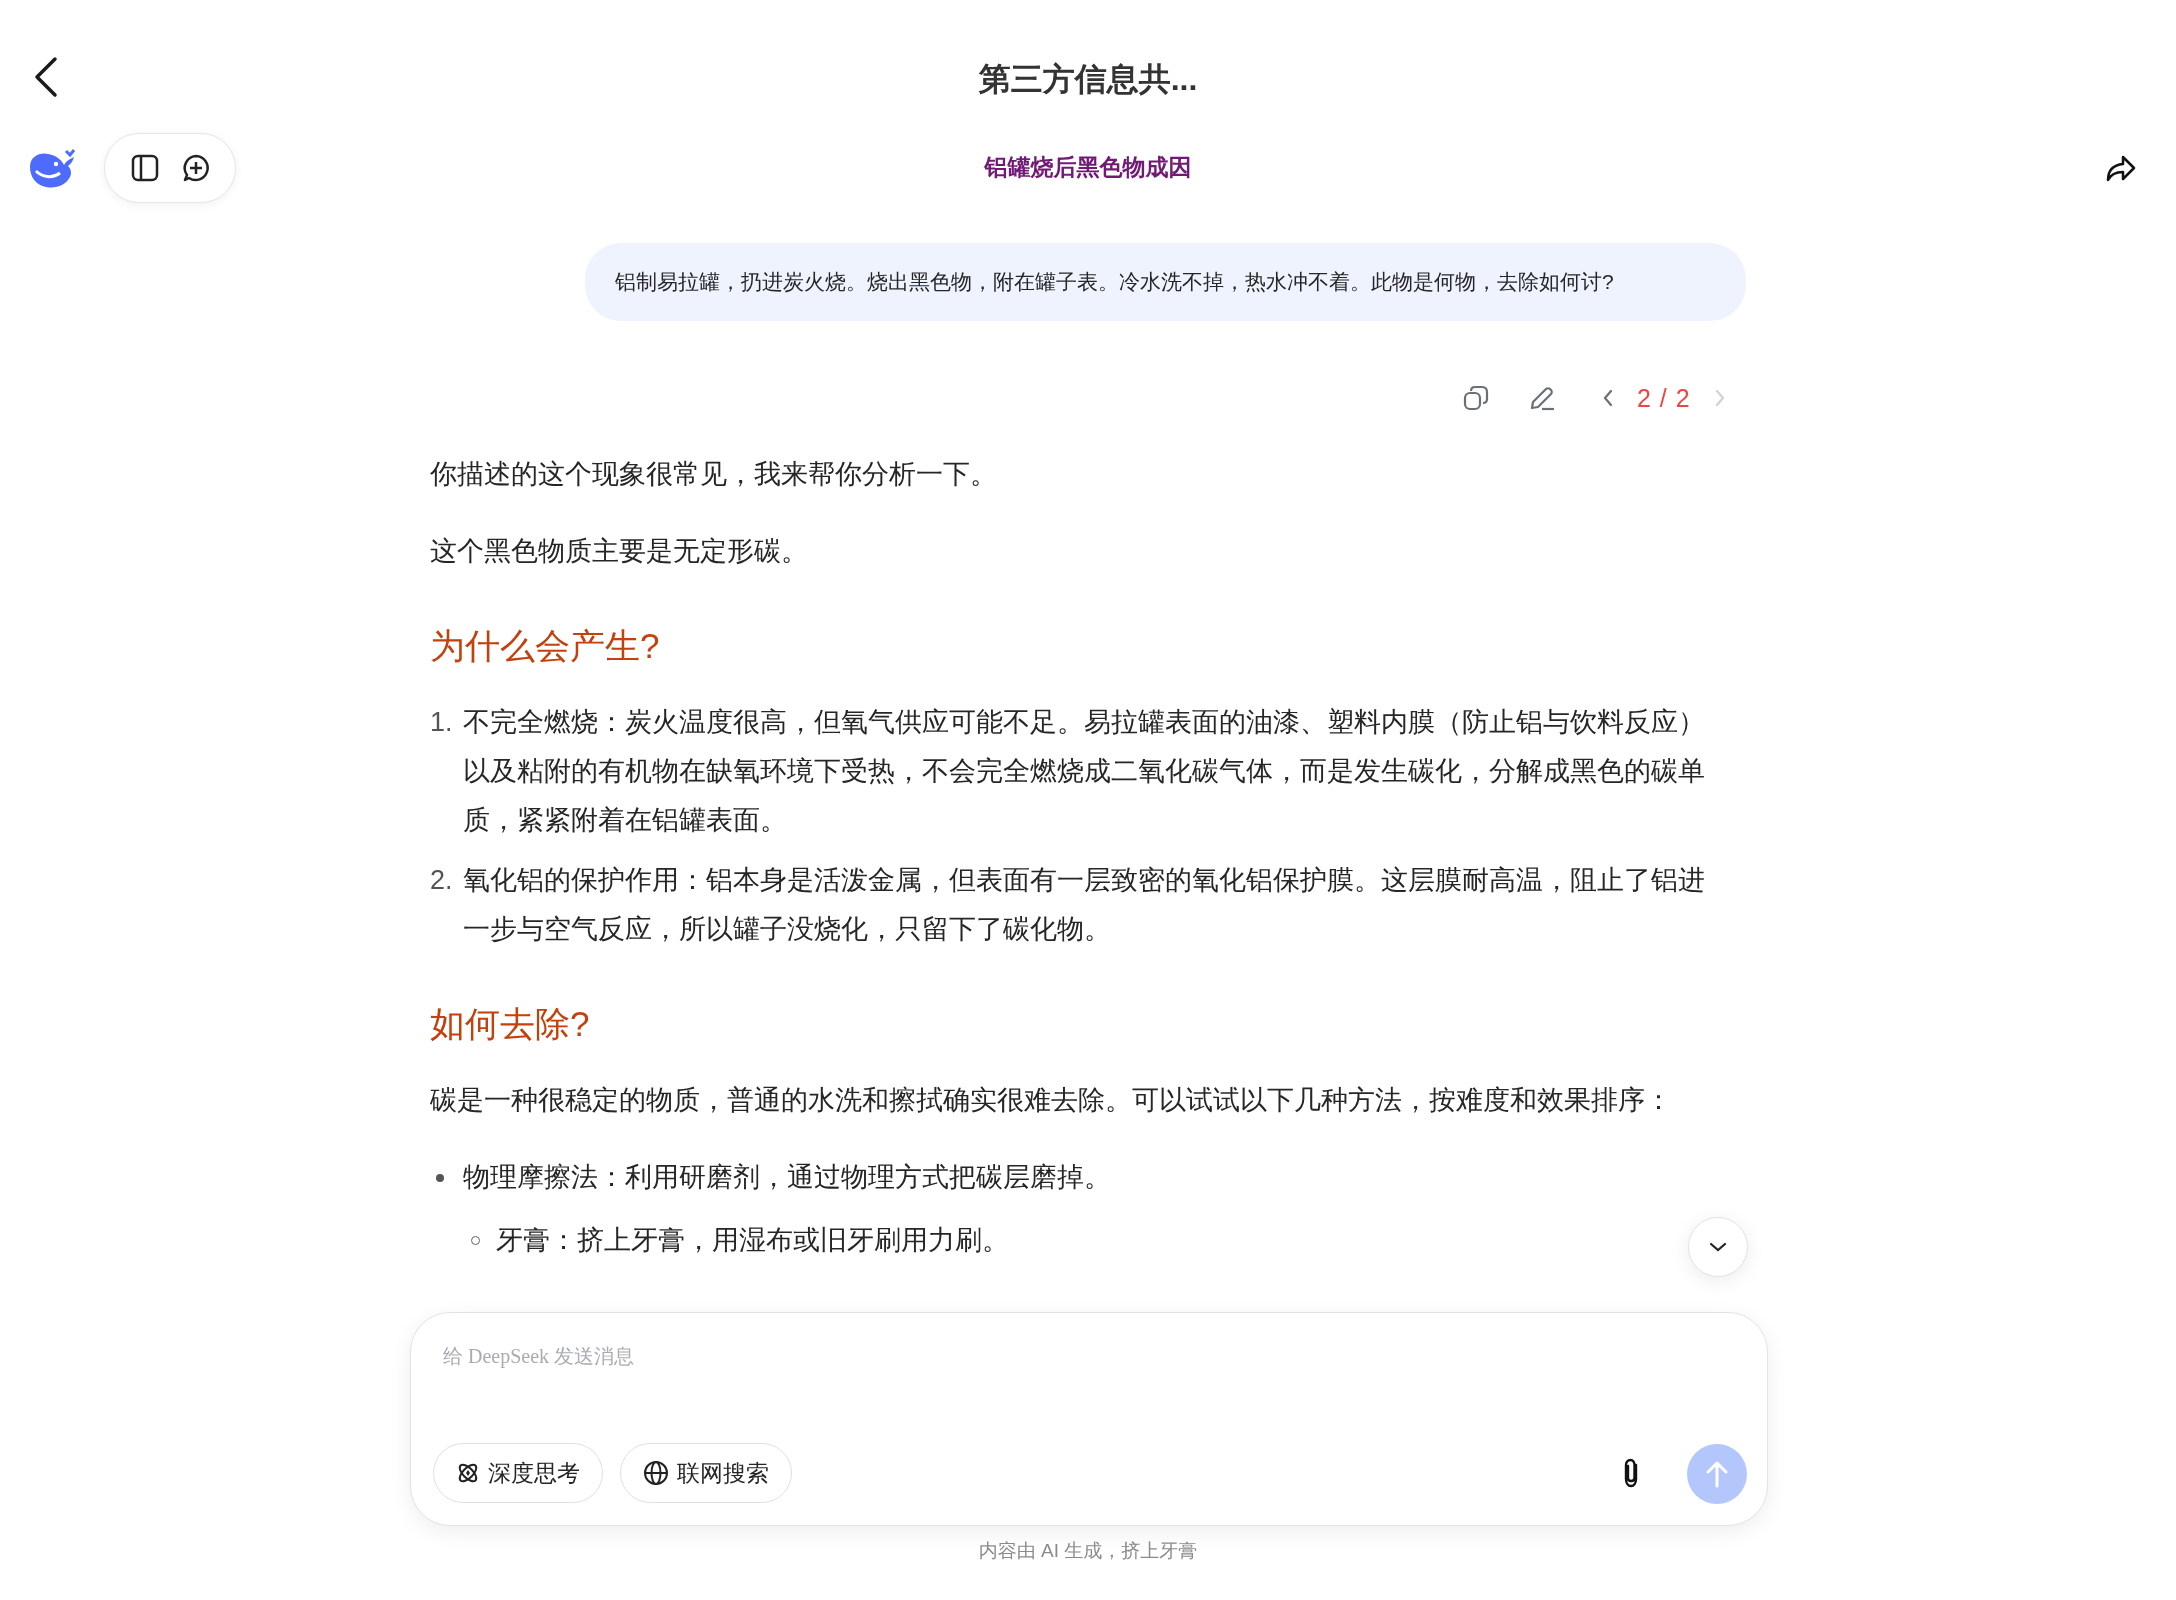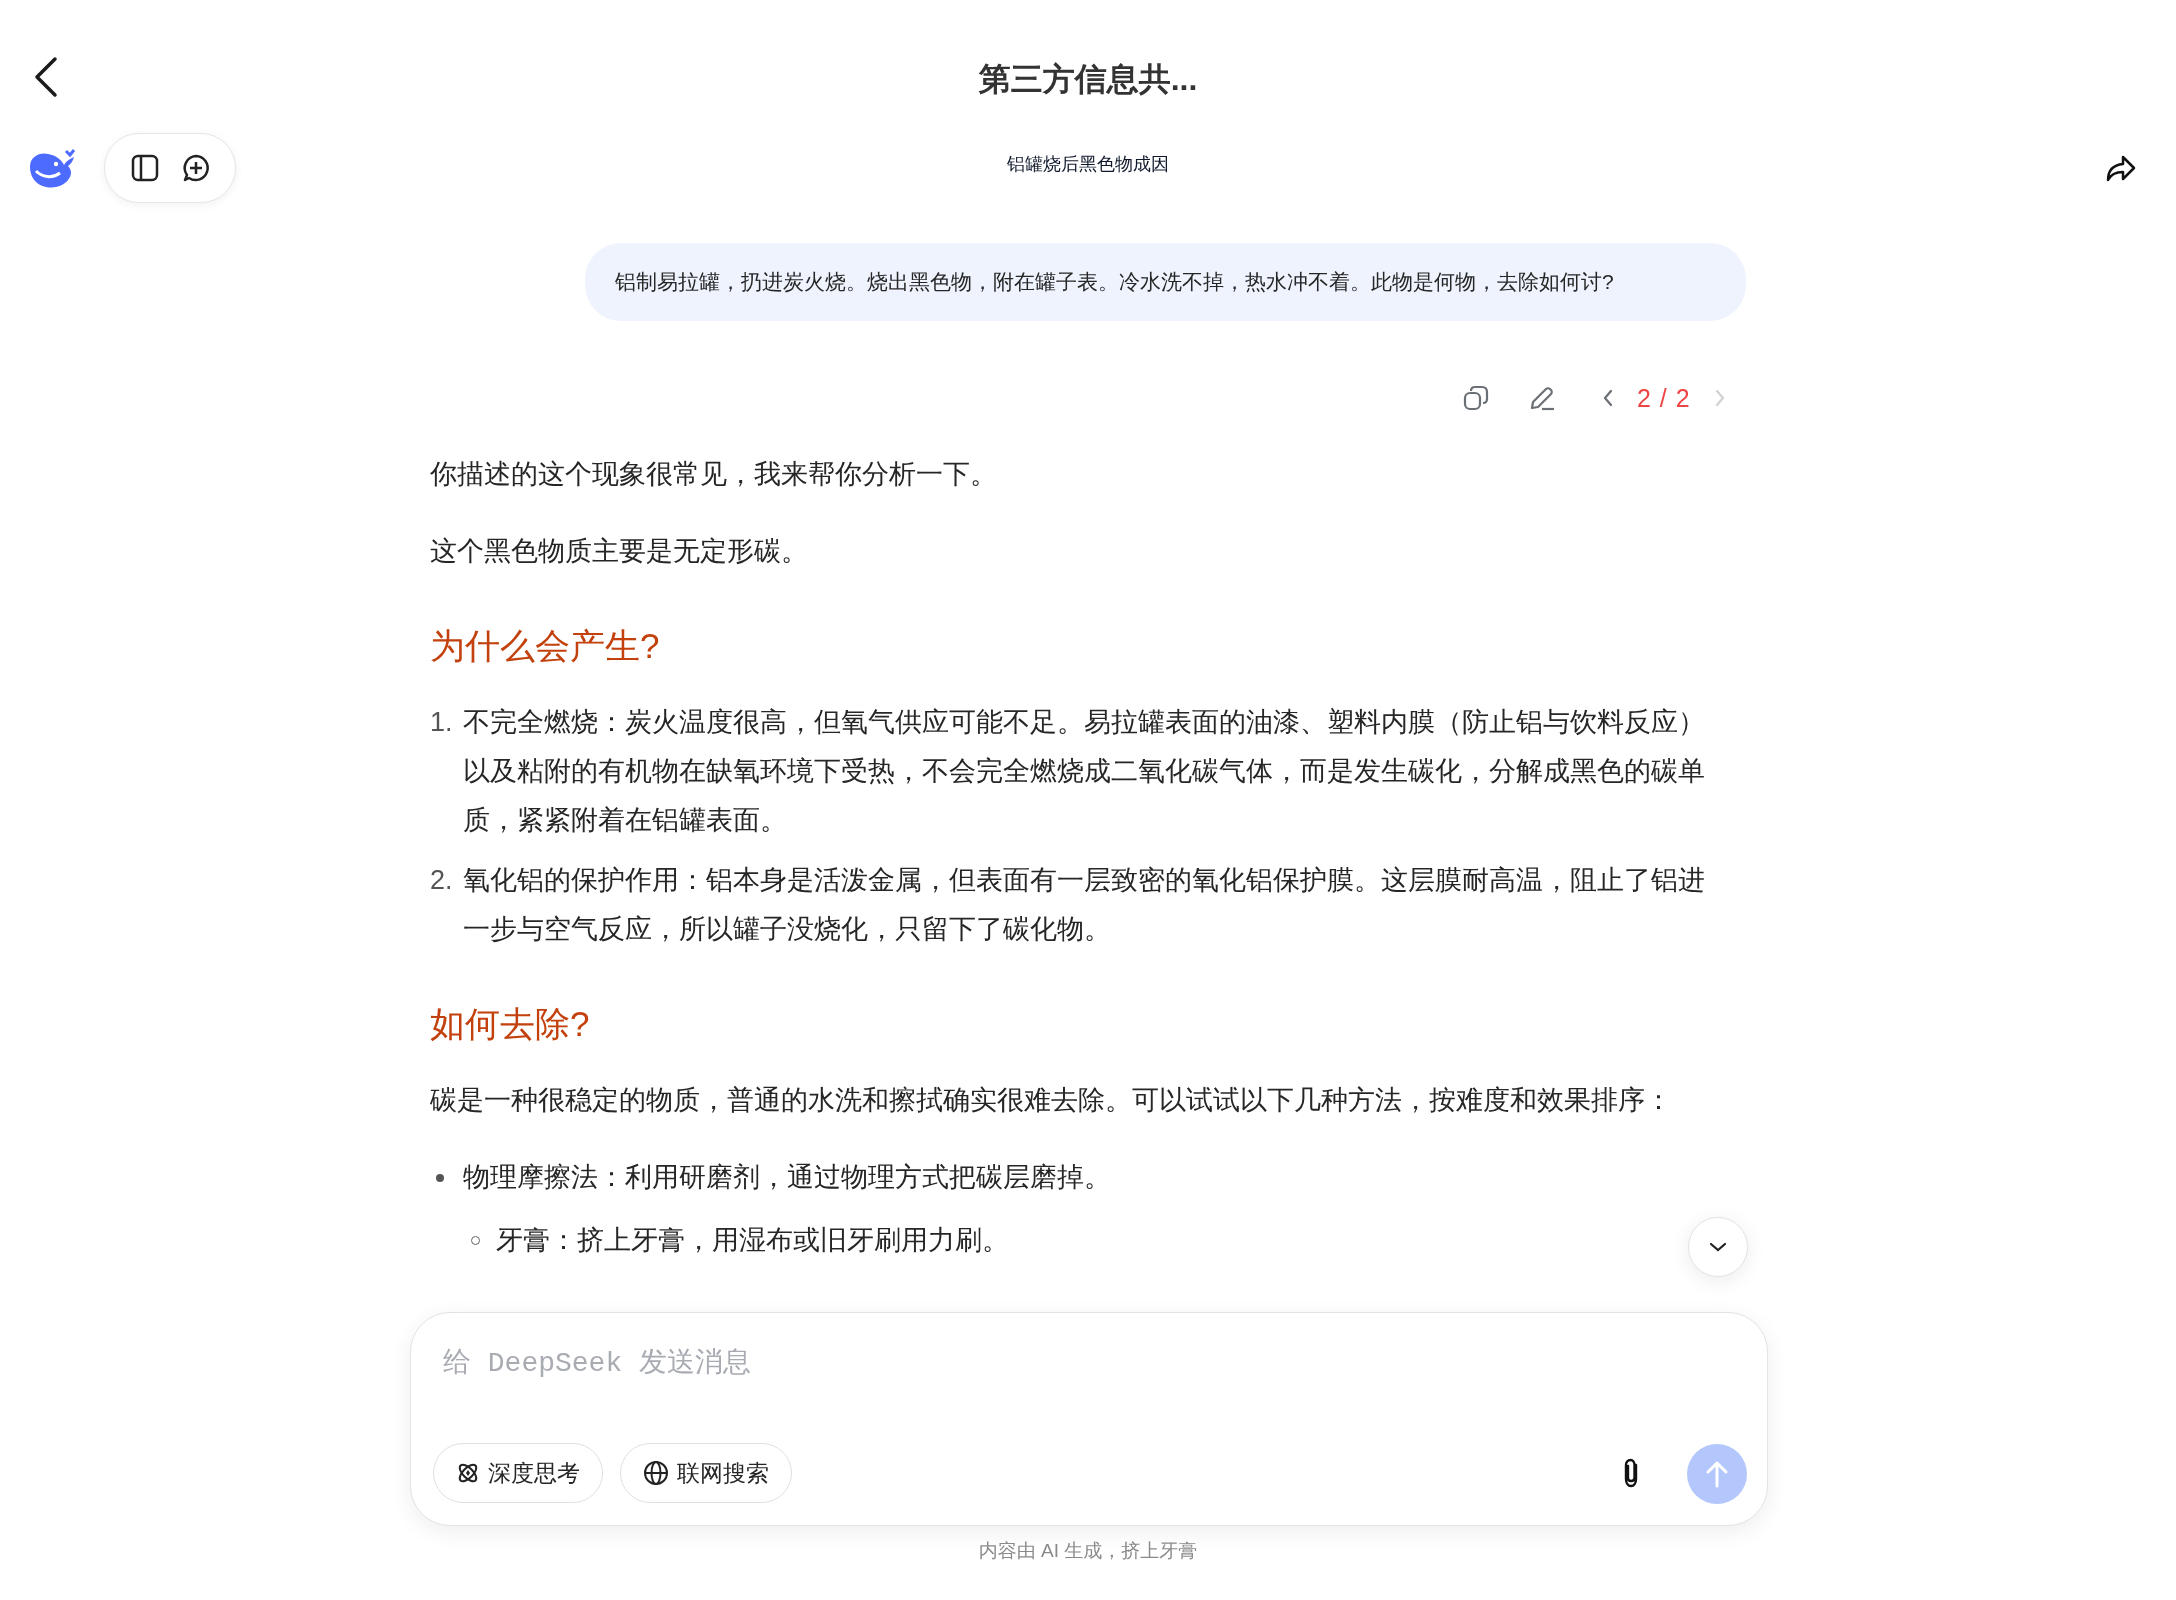--- a/index.html
+++ b/index.html
@@ -1,21 +1,21 @@
 <!DOCTYPE html>
 <html><head>
 <meta charset="utf-8">
 <style>
   * { box-sizing: border-box; margin: 0; padding: 0; }
   html, body { width: 2176px; height: 1600px; background: #ffffff; overflow: hidden; }
   body { font-family: "Liberation Sans", "DejaVu Sans", sans-serif; color: #262626; position: relative; }
 
   .back-btn { position: absolute; left: 26px; top: 52px; width: 40px; height: 50px; display: flex; align-items: center; justify-content: center; cursor: pointer; }
   .title { position: absolute; left: 0; right: 0; top: 58px; text-align: center; font-size: 32px; font-weight: bold; color: #333; }
-  .subtitle { position: absolute; left: 0; right: 0; top: 152px; text-align: center; font-size: 18px; color: #0f172a; }
+  .subtitle { position: absolute; left: 0; right: 0; top: 152px; text-align: center; font-size: 23px; color: #701a75; font-weight: bold; }
 
   .logo { position: absolute; left: 26px; top: 147px; width: 52px; height: 44px; }
   .pill { position: absolute; left: 104px; top: 133px; width: 132px; height: 70px; border: 1px solid #e6e6e6; border-radius: 35px; background: #fff; box-shadow: 0 2px 10px rgba(0,0,0,0.06); display: flex; align-items: center; justify-content: space-around; padding: 0 14px; }
   .pill .ico { width: 36px; height: 36px; display: flex; align-items: center; justify-content: center; cursor: pointer; }
   .share-btn { position: absolute; left: 2100px; top: 148px; width: 42px; height: 42px; display: flex; align-items: center; justify-content: center; cursor: pointer; }
 
   .user-bubble { position: absolute; left: 585px; top: 243px; width: 1161px; background: #eef3fe; border-radius: 36px; padding: 18px 30px; font-size: 21px; line-height: 42px; color: #262626; }
   .msg-actions { position: absolute; top: 377px; left: 1455px; height: 42px; display: flex; align-items: center; gap: 0; }
   .msg-actions .act { width: 42px; height: 42px; display: flex; align-items: center; justify-content: center; cursor: pointer; }
   .msg-actions .sp { width: 24px; }
@@ -32,21 +32,21 @@
   .answer ul.bullets > li .dot { position: absolute; left: 6px; top: 21px; width: 8px; height: 8px; border-radius: 50%; background: #555; }
   .answer ul.sub { list-style: none; margin-top: 14px; }
   .answer ul.sub li { position: relative; padding-left: 33px; }
   .answer ul.sub li .ring { position: absolute; left: 8px; top: 20px; width: 9px; height: 9px; border-radius: 50%; border: 1.5px solid #666; }
 
   .scroll-down { position: absolute; left: 1688px; top: 1217px; width: 60px; height: 60px; border-radius: 50%; background: #fff; border: 1px solid #e3e3e3; box-shadow: 0 4px 20px rgba(0,0,0,0.08); display: flex; align-items: center; justify-content: center; cursor: pointer; }
 
   .fade { position: absolute; left: 0; right: 0; top: 1270px; height: 50px; background: linear-gradient(rgba(255,255,255,0), #fff); }
 
   .composer { position: absolute; left: 410px; top: 1312px; width: 1358px; height: 214px; border: 1px solid #e3e3e3; border-radius: 40px; background: #fff; box-shadow: 0 6px 22px rgba(0,0,0,0.07); }
-  .composer textarea { position: absolute; left: 32px; top: 30px; width: 1290px; height: 90px; border: none; outline: none; resize: none; font-family: Liberation Mono, monospace; font-size: 28px; color: #262626; background: transparent; }
+  .composer textarea { position: absolute; left: 32px; top: 30px; width: 1290px; height: 90px; border: none; outline: none; resize: none; font-family: Liberation Serif, serif; font-size: 20px; color: #262626; background: transparent; }
   .composer textarea::placeholder { color: #a8abb2; }
   .toggle { position: absolute; top: 130px; height: 60px; border: 1px solid #e0e0e0; border-radius: 30px; display: flex; align-items: center; gap: 8px; padding: 0 22px 0 22px; font-size: 23px; color: #262626; background: #fff; cursor: pointer; }
   .toggle.deep { left: 22px; }
   .toggle.web { left: 209px; }
   .attach { position: absolute; left: 1202px; top: 142px; width: 36px; height: 36px; display: flex; align-items: center; justify-content: center; cursor: pointer; }
   .send { position: absolute; left: 1276px; top: 131px; width: 60px; height: 60px; border-radius: 50%; background: #b4c7fc; display: flex; align-items: center; justify-content: center; cursor: pointer; }
 
   .footer-note { position: absolute; left: 0; right: 0; top: 1538px; text-align: center; font-size: 19px; color: #8a8a8a; }
 </style>
 </head>

